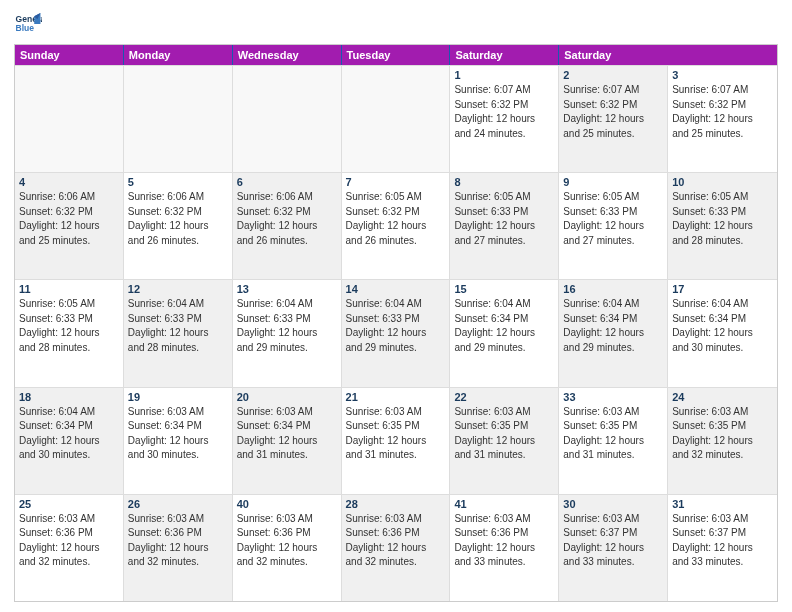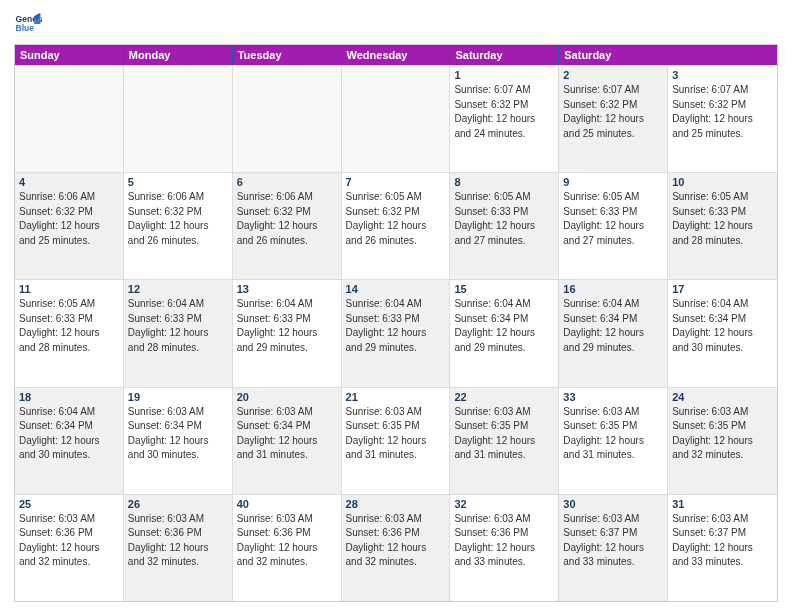--- a/index.html
+++ b/index.html
@@ -130,22 +130,22 @@
     <div class="title-block">
       <div class="month-title"></div>
       <div class="location"></div>
     </div>
   </div>
 
   <div class="calendar">
     <div class="cal-header" id="cal-header">
         <div class="cal-header-cell">Sunday</div>
         <div class="cal-header-cell">Monday</div>
+        <div class="cal-header-cell">Wednesday</div>
         <div class="cal-header-cell">Tuesday</div>
-        <div class="cal-header-cell">Wednesday</div>
         <div class="cal-header-cell">Saturday</div>
         <div class="cal-header-cell">Saturday</div>
       </div>
     <div class="cal-body" id="cal-body">
         <div class="cal-week">
           <div class="cal-cell empty"></div>
           <div class="cal-cell empty"></div>
           <div class="cal-cell empty"></div>
           <div class="cal-cell empty"></div>
           <div class="cal-cell">
@@ -346,21 +346,21 @@
 and 32 minutes.</div>
           </div>
           <div class="cal-cell shaded">
             <span class="day-num">28</span>
             <div class="cell-info" style="white-space: pre-line;">Sunrise: 6:03 AM
 Sunset: 6:36 PM
 Daylight: 12 hours
 and 32 minutes.</div>
           </div>
           <div class="cal-cell">
-            <span class="day-num">32</span>
+            <span class="day-num">41</span>
             <div class="cell-info" style="white-space: pre-line;">Sunrise: 6:03 AM
 Sunset: 6:36 PM
 Daylight: 12 hours
 and 33 minutes.</div>
           </div>
           <div class="cal-cell shaded">
             <span class="day-num">30</span>
             <div class="cell-info" style="white-space: pre-line;">Sunrise: 6:03 AM
 Sunset: 6:37 PM
 Daylight: 12 hours

